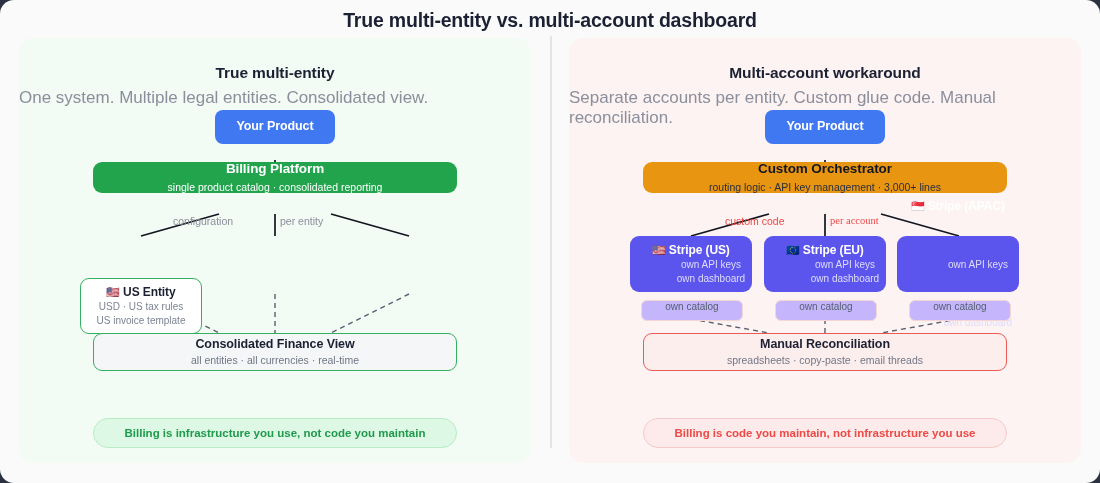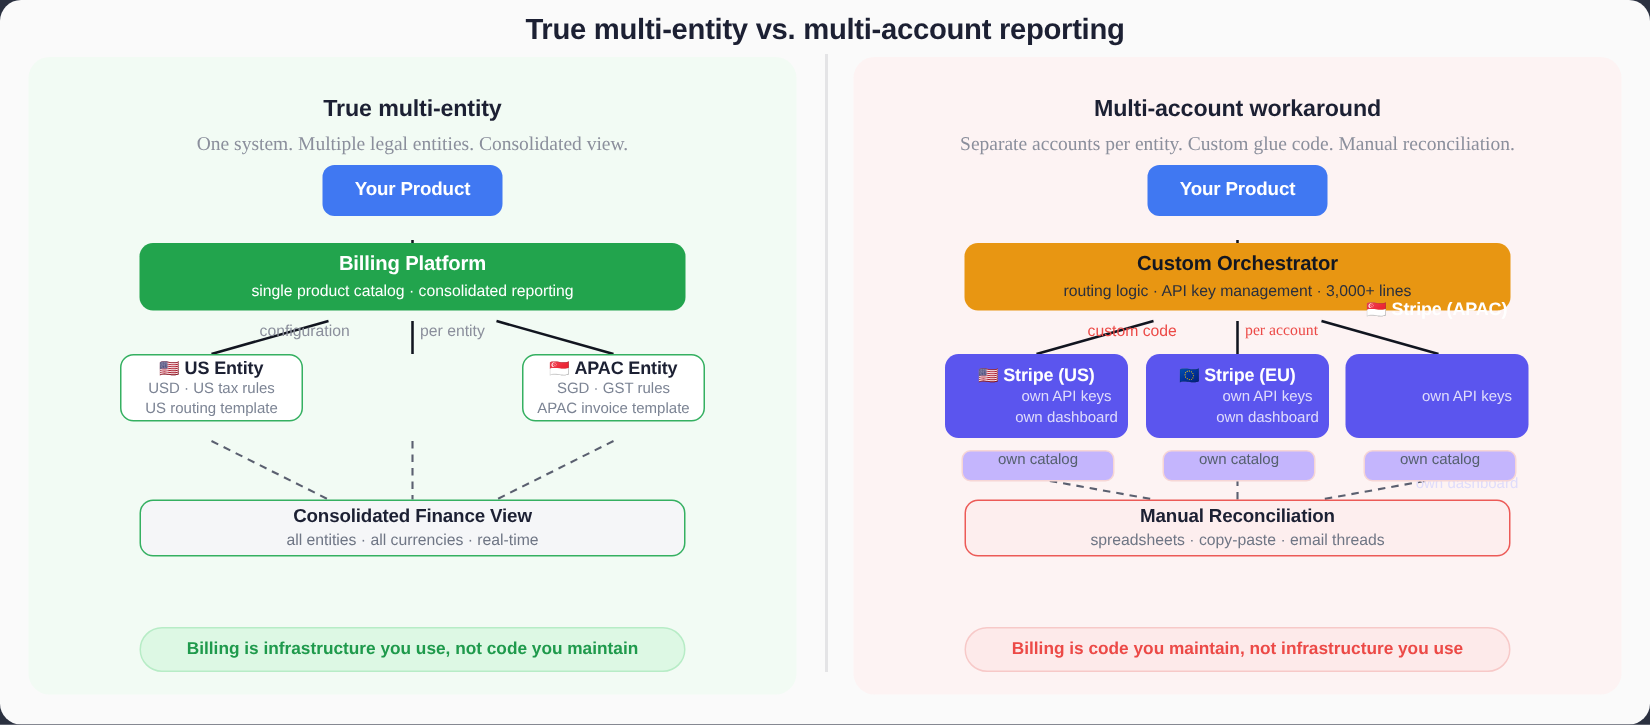--- a/index.html
+++ b/index.html
@@ -61,24 +61,22 @@
     font-size: 15.5px;
     font-weight: bold;
     color: #1c2033;
     letter-spacing: -0.1px;
   }
   .panel-sub {
     position: absolute;
     top: 50px;
     left: 0;
     width: 100%;
-    text-align: center;
-    font-size: 13px;
+    font-size: 17px;
     color: #8b8f9c;
-    font-family: Liberation Serif, serif;
   }
 
   
   .node {
     position: absolute;
     box-sizing: border-box;
     display: flex;
     flex-direction: column;
     align-items: center;
     justify-content: center;
@@ -101,37 +99,38 @@
     background: #4078f2;
     color: #ffffff;
     font-size: 12.5px;
     font-weight: bold;
     border-radius: 8px;
   }
 
   
   .platform {
     width: 364px;
-    height: 45px;
+    height: 31px;
     color: #ffffff;
   }
   .platform .t { font-size: 13.5px; }
   .platform .s { font-size: 10.5px; margin-top: 2px; }
   .platform.green  { background: #22a44d; }
   .platform.orange { background: #e89612; color:#131722; }
   .platform.orange .t { color:#131722; }
   .platform.orange .s { color:#2a2f3d; }
 
   
   .entity {
     width: 122px;
-    height: 45px;
+    height: 56px;
     background: #ffffff;
     border: 1.6px solid #35b061;
     border-radius: 9px;
+    margin-top: 42px;
   }
   .entity .t { font-size: 12px; color: #1c2033; }
   .entity .s { font-size: 10px; color: #7c8494; }
 
   .stripe {
     width: 122px;
     height: 56px;
     background: #5b55ee;
     border: none;
     border-radius: 9px;
@@ -196,21 +195,21 @@
   }
   .solid-wire { stroke: #11151f; stroke-width: 1.7; fill: none; }
   .dash-wire  { stroke: #5b6070; stroke-width: 1.4; fill: none; stroke-dasharray: 5 4; }
   .flag { font-family: "DejaVu Sans", sans-serif; font-size: 11px; margin-right: 3px; }
 </style>
 </head>
 <body>
 
 <div id="page">
 
-  <div class="page-title">True multi-entity vs. multi-account reporting</div>
+  <div class="page-title">True multi-entity vs. multi-account dashboard</div>
 
   <div class="divider"></div>
 
   <div class="panel left">
 
     <svg class="wires">
 
       <line class="solid-wire" x1="256" y1="122" x2="256" y2="131"></line>
 
       <line class="solid-wire" x1="256" y1="176" x2="256" y2="198"></line>
@@ -235,31 +234,24 @@
     </div>
 
     <div class="mid-label grey" style="left:154px; top:177px;">configuration</div>
     <div class="mid-label grey" style="left:261px; top:177px;">per entity</div>
 
     <div class="node entity" style="left:61px; top:198px;">
       <span class="t">
         <span class="flag">🇺🇸</span><span>US Entity</span>
       </span>
       <span class="s">USD · US tax rules</span>
-      <span class="s">US routing template</span>
-    </div>
-
-
-    <div class="node entity" style="left:329px; top:198px;">
-      <span class="t">
-        <span class="flag">🇸🇬</span><span>APAC Entity</span>
-      </span>
-      <span class="s">SGD · GST rules</span>
-      <span class="s">APAC invoice template</span>
-    </div>
+      <span class="s">US invoice template</span>
+    </div>
+
+
 
     <div class="node footer-pill green" style="left:74px; top:380px;">
       <span>Billing is infrastructure you use, not code you maintain</span>
     </div>
 
     <div class="node outcome green" style="left:74px; top:295px;">
       <span class="t">Consolidated Finance View</span>
       <span class="s">all entities · all currencies · real-time</span>
     </div>
   </div>

